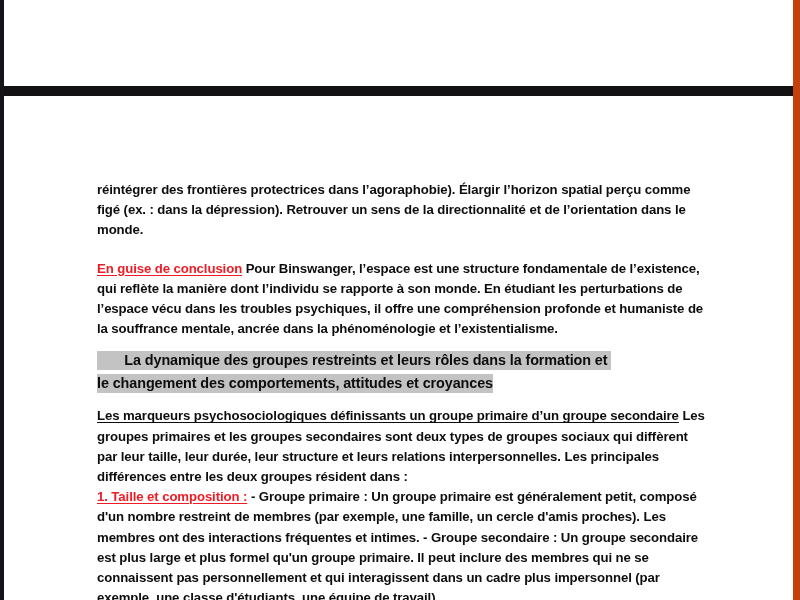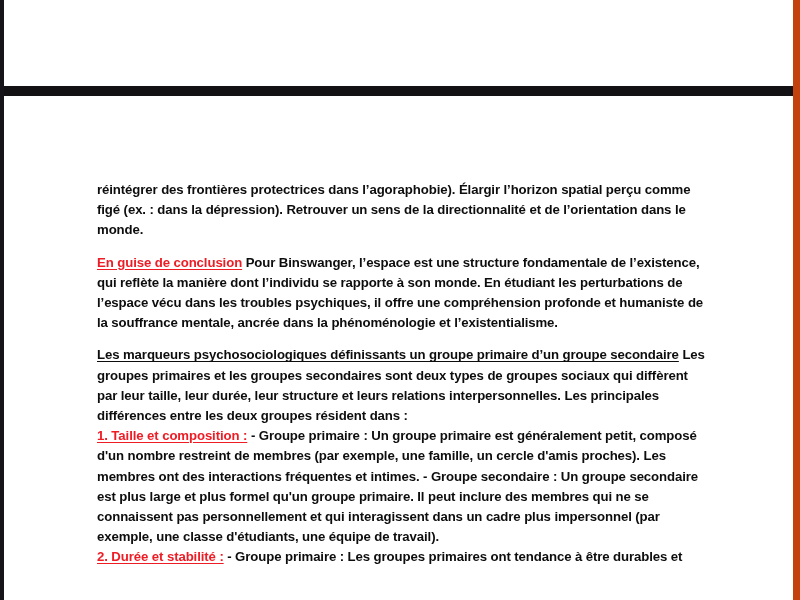--- a/index.html
+++ b/index.html
@@ -75,21 +75,21 @@
 
   p.tx {
     margin: 0;
     font-size: 13.2px;
     line-height: 20.2px;
     font-weight: bold;
     color: #0d0d0d;
     letter-spacing: -0.1px;
     text-align: left;
   }
-  p.gap-before { margin-top: 12px; }
+  p.gap-before { margin-top: 18px; }
   .red-u {
     color: #ee1c25;
     text-decoration: underline;
     text-underline-offset: 2px;
   }
 
   .heading-hl {
     margin: 10px 0 0 0;
     font-size: 14.4px;
     line-height: 22.5px;
@@ -132,20 +132,24 @@
 
   <div class="page-gap"></div>
 
   <div class="page page-current">
     <div class="page-body">
 
       <p class="tx">réintégrer des frontières protectrices dans l’agoraphobie).  Élargir l’horizon spatial perçu comme figé (ex. : dans la dépression).   Retrouver un sens de la directionnalité et de l’orientation dans le monde.</p>
 
       <p class="tx gap-before"><span class="red-u">En guise de conclusion</span><span> Pour Binswanger, l’espace est une structure fondamentale de l’existence, qui reflète la manière dont l’individu se rapporte à son monde. En étudiant les perturbations de l’espace vécu dans les troubles psychiques, il offre une compréhension profonde et humaniste de la souffrance mentale, ancrée dans la phénoménologie et l’existentialisme.</span></p>
 
+      <div class="heading-hl">
+        <span class="hl">&nbsp;&nbsp;&nbsp;&nbsp;&nbsp;&nbsp;&nbsp;<span>La dynamique des groupes restreints et leurs rôles dans la formation et</span>&nbsp;</span><br>
+        <span class="hl">le changement des comportements, attitudes et croyances</span>
+      </div>
 
       <p class="subtitle-line"><span class="bi">Les marqueurs psychosociologiques définissants un groupe primaire d’un groupe secondaire</span><span>  Les groupes primaires et les groupes secondaires sont deux types de groupes sociaux qui diffèrent par leur taille, leur durée, leur structure et leurs relations interpersonnelles.  Les principales différences entre les deux groupes résident dans :</span></p>
 
       <p class="tx"><span class="red-u">1. Taille et composition :</span><span>  - Groupe primaire : Un groupe primaire est généralement petit, composé d'un nombre restreint de membres (par exemple, une famille, un cercle d'amis proches). Les membres ont des interactions fréquentes et intimes.   - Groupe secondaire : Un groupe secondaire est plus large et plus formel qu'un groupe primaire. Il peut inclure des membres qui ne se connaissent pas personnellement et qui interagissent dans un cadre plus impersonnel (par exemple, une classe d'étudiants, une équipe de travail).</span></p>
 
       <p class="tx"><span class="red-u">2. Durée et stabilité :</span><span>   - Groupe primaire : Les groupes primaires ont tendance à être durables et</span></p>
 
     </div>
   </div>
 

